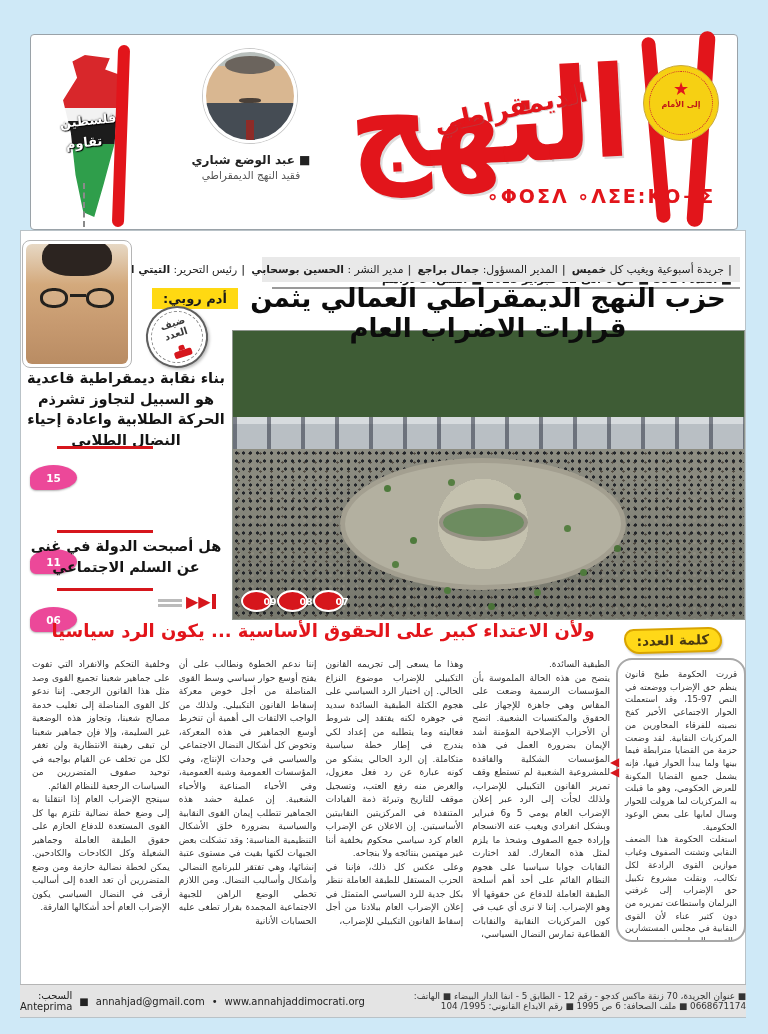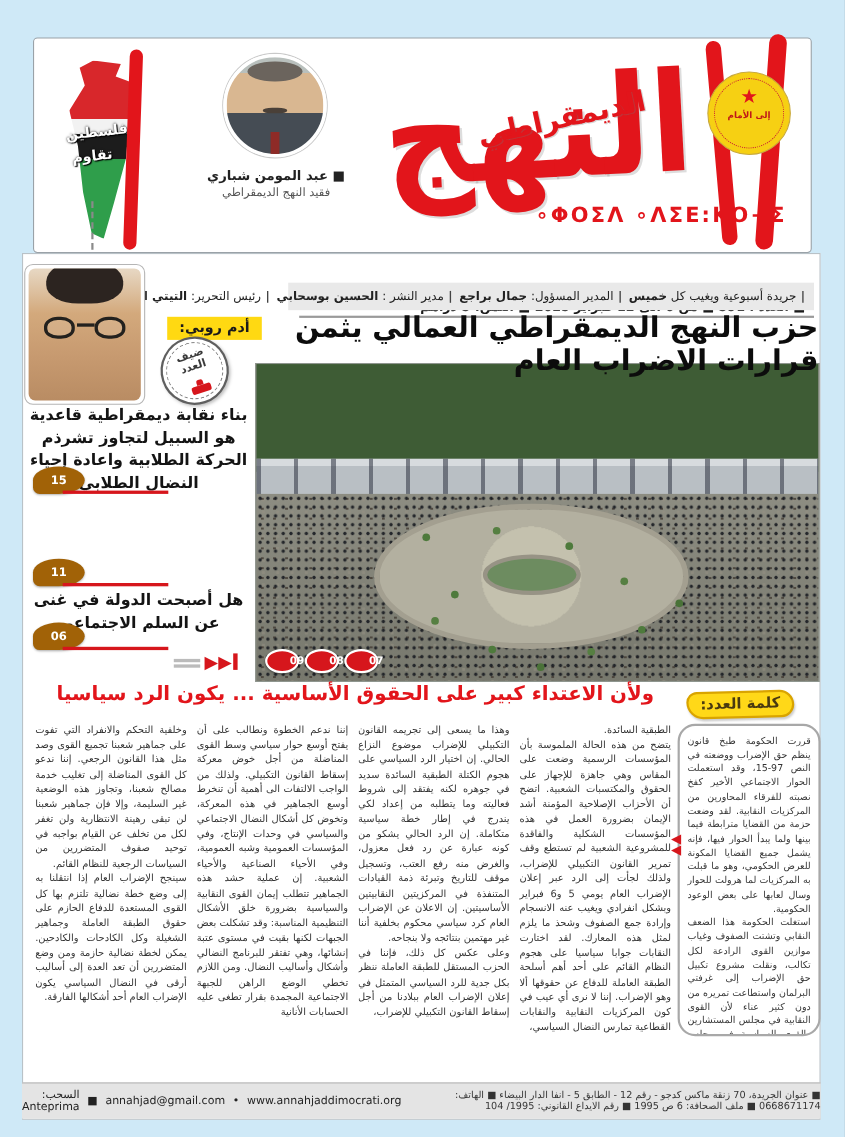--- a/index.html
+++ b/index.html
@@ -78,21 +78,21 @@
   .stamp { position:absolute; left:146px; top:306px; width:62px; height:62px; background:#fff;
     border:2px solid #5f5f5f; border-radius:50%; transform:rotate(-18deg); z-index:2;
     box-shadow:1px 2px 3px rgba(0,0,0,.25); text-align:center; }
   .stamp-inner { position:absolute; inset:3px; border:1px dashed #888; border-radius:50%; }
   .stamp-t { display:block; font-size:10px; font-weight:bold; color:#3a3a3a; line-height:1.1; margin-top:9px; direction:rtl; }
   .stamp-icon { position:absolute; left:21px; bottom:8px; width:18px; height:7px; background:#d6161c; border-radius:2px; }
   .stamp-icon::after { content:""; position:absolute; left:6px; top:-5px; width:6px; height:5px; background:#d6161c; border-radius:2px 2px 0 0; }
 
   
   .headline-main { position:absolute; left:232px; top:283px; width:512px; height:44px; direction:rtl;
-    text-align:right; font-size:26px; font-weight:bold; color:#0c0c0c; z-index:2; }
+    text-align:center; font-size:26px; font-weight:bold; color:#0c0c0c; z-index:2; }
 
   
   .photo { position:absolute; left:232px; top:330px; width:513px; height:290px; overflow:hidden;
     border:1px solid #8f968f; background:#85877c; }
   .ph-trees { position:absolute; left:0; top:0; width:100%; height:34%;
     background:
       radial-gradient(circle at 12% 30%, #2c4526 0 9%, transparent 10%),
       radial-gradient(circle at 34% 60%, #587d41 0 8%, transparent 9%),
       radial-gradient(circle at 55% 25%, #31512c 0 11%, transparent 12%),
       radial-gradient(circle at 75% 55%, #4f7340 0 9%, transparent 10%),
@@ -126,23 +126,23 @@
   .pbadge { width:22px; height:22px; border-radius:50%; background:#d6161c; border:2px solid #fff;
     color:#fff; font-size:9.5px; font-weight:bold; display:flex; align-items:center; justify-content:center;
     box-shadow:0 1px 2px rgba(0,0,0,.45);padding-left:27px; }
 
   
   .side-item { position:absolute; direction:rtl; text-align:center; font-weight:bold; color:#141414;
     font-size:14.5px; line-height:1.42; cursor:default; }
   .si-1 { left:26px; top:368px; width:200px; }
   .si-2 { left:30px; top:452px; width:192px; }
   .si-3 { left:30px; top:536px; width:192px; }
-  .page-badge { position:absolute; width:47px; height:25px; background:#a16207; color:#fff;
+  .page-badge { position:absolute; width:47px; height:25px; background:#ec4899; color:#fff;
     font-size:10.5px; font-weight:bold; display:flex; align-items:center; justify-content:center;
-    border-radius:50% 50% 50% 6px; box-shadow:0 1px 2px rgba(0,0,0,.3); }
+    border-radius:50% 50% 50% 6px; box-shadow:0 1px 2px rgba(0,0,0,.3);margin-top:41px; }
   .pb-1 { left:30px; top:424px; } .pb-2 { left:30px; top:508px; } .pb-3 { left:30px; top:566px; }
   .red-rule { position:absolute; height:3px; background:#d6161c; }
   .rr-1 { left:57px; top:446px; width:96px; } .rr-2 { left:57px; top:530px; width:96px; } .rr-3 { left:57px; top:588px; width:96px; }
   .ff-arrows { position:absolute; left:186px; top:592px; color:#d6161c; font-size:16px; font-weight:bold;
     display:flex; align-items:center; gap:1px; z-index:3; }
   .ff-bar { width:4px; height:15px; background:#d6161c; margin-right:2px; }
   .gray-dash { position:absolute; left:158px; top:599px; width:24px; height:3px; background:#bbb; box-shadow:0 5px 0 #bbb; }
 
   
   .article-headline { position:absolute; left:35px; top:620px; width:576px; direction:rtl; text-align:center;
@@ -183,21 +183,21 @@
     <div class="map-word2">تقاوم</div>
     <div class="map-tail"></div>
     <div class="brush brush-left"></div>
 
     <div class="ob-photo">
       <div class="ob-hair"></div>
       <div class="ob-mustache"></div>
       <div class="ob-tie"></div>
     </div>
     <div class="ob-caption">
-      <div class="ob-name">■ عبد المومن شباري</div>
+      <div class="ob-name">■ عبد الوضع شباري</div>
       <div class="ob-sub">فقيد النهج الديمقراطي</div>
     </div>
 
     <div class="logo-main">النهج</div>
     <div class="logo-script">الديمقراطي</div>
     <div class="logo-tifinagh">∘ΦΟΣΛ ∘ΛΣΕ:ΚΟ+Σ</div>
 
     <div class="brush brush-r1"></div>
     <div class="brush brush-r2"></div>
     <div class="emblem">

